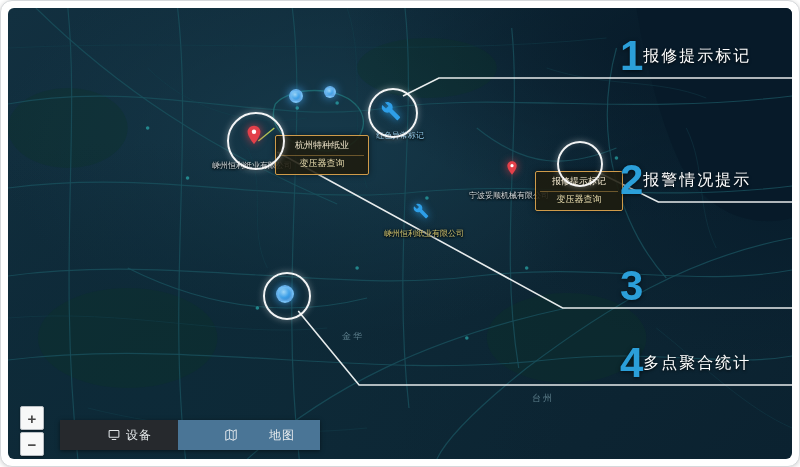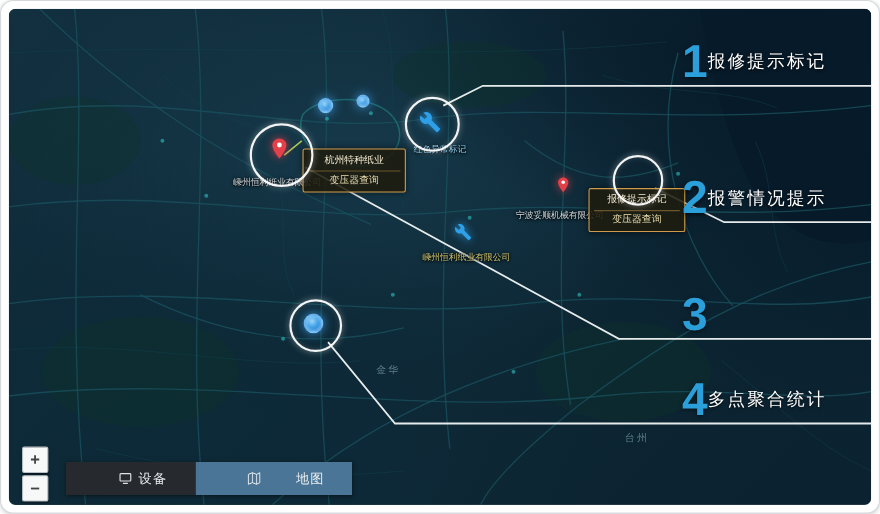--- a/index.html
+++ b/index.html
@@ -104,21 +104,21 @@
 
     <svg class="layer callouts" viewBox="0 0 786 451" preserveAspectRatio="none" style="z-index:4">
       <path d="M396 88 L432 70 L786 70"></path>
       <path d="M589 163 L652 194 L786 194"></path>
       <path d="M270 144 L556 300 L786 300"></path>
       <path d="M291 303 L352 377 L786 377"></path>
       <path class="leader" d="M251 133 L267 120"></path>
     </svg>
 
     <span class="citylabel" style="left:334px;top:322px">金华</span>
-    <span class="citylabel" style="left:560px;top:384px">台州</span>
+    <span class="citylabel" style="left:524px;top:384px">台州</span>
 
     <div class="dot" style="left:281px;top:81px;width:14px;height:14px"></div>
     <div class="dot" style="left:316px;top:78px;width:12px;height:12px"></div>
     <div class="dot" style="left:268px;top:277px;width:18px;height:18px"></div>
 
     <div class="marker glow-blue" style="left:373px;top:93px">
       <svg width="20" height="20" viewBox="0 0 24 24">
         <path fill="#2e9fe8" d="M22.7 19l-9.1-9.1c.9-2.3.4-5-1.5-6.9-2-2-5-2.4-7.4-1.3L9 6 6 9 1.6 4.7C.4 7.1.9 10.1 2.9 12.1c1.9 1.9 4.6 2.4 6.9 1.5l9.1 9.1c.4.4 1 .4 1.4 0l2.3-2.3c.5-.4.5-1.1.1-1.4z"></path>
       </svg>
     </div>

